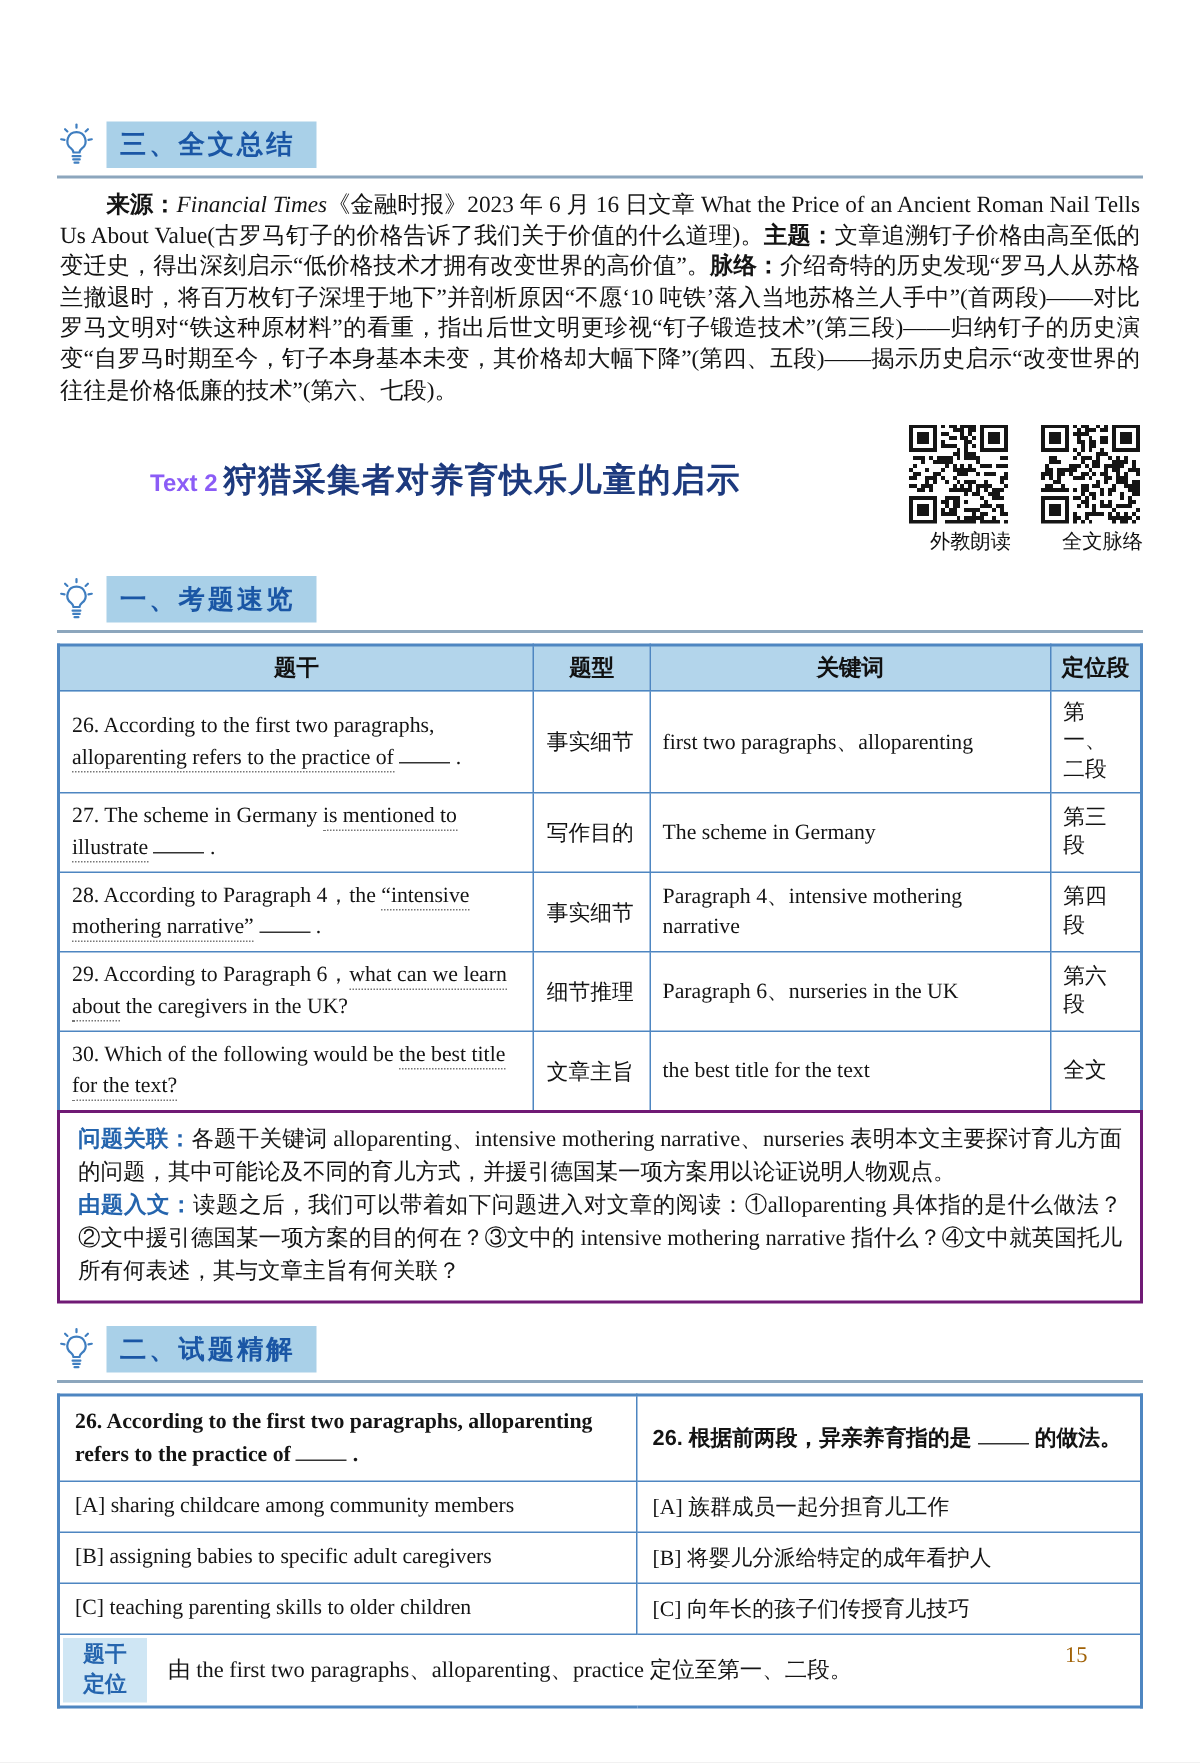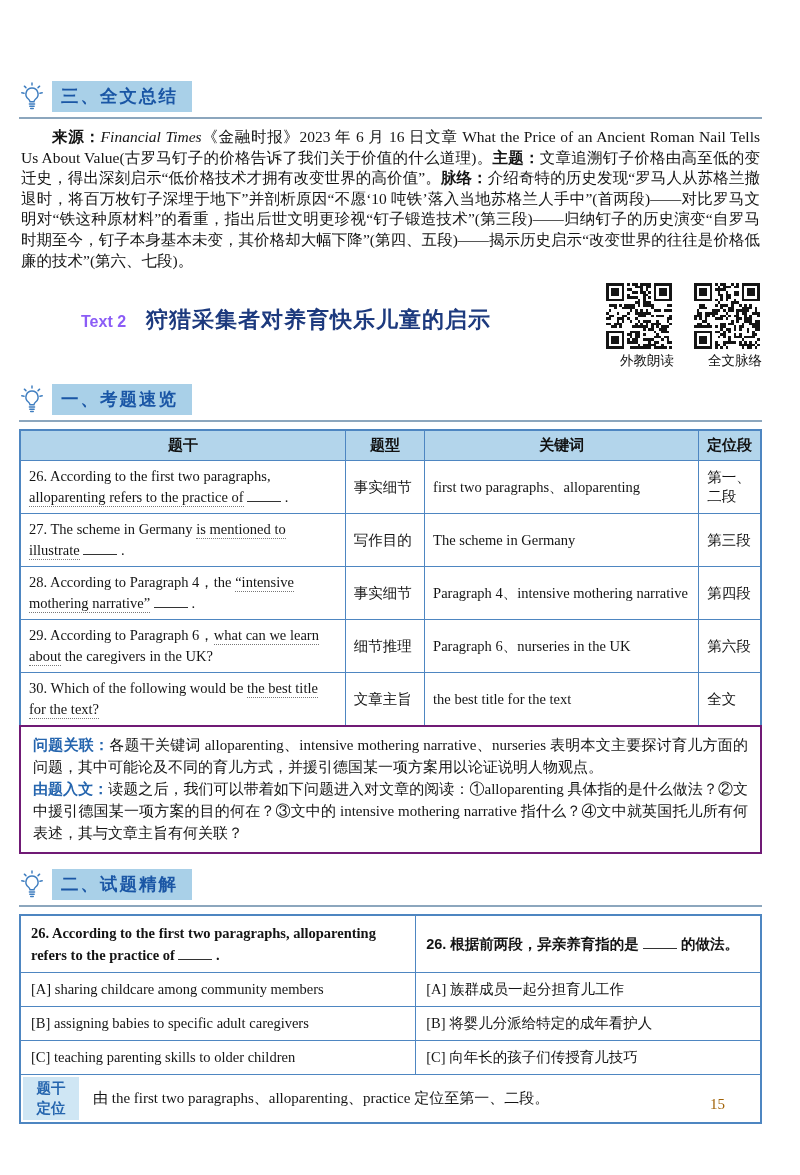--- a/index.html
+++ b/index.html
@@ -5,21 +5,21 @@
   html,body{margin:0;padding:0;background:#e8e8e8;}
   .page{
     position:relative;
     width:800px;height:1175px;
     margin:0 auto;
     background:#ffffff;
     font-family:"Liberation Serif","DejaVu Serif",serif;
     color:#141414;
     overflow:hidden;
   }
-  .content{padding:80px 38px 0 19px;}
+  .content{padding:80px 38px 0 38px;}
 
   
   .sec-head{display:flex;align-items:center;gap:7px;height:33px;}
   .bulb{width:26px;height:30px;flex:0 0 auto;}
   .sec-title{
     background:#a9d0e8;
     color:#1a56a5;
     font-family:"Liberation Sans","DejaVu Sans",sans-serif;
     font-weight:bold;font-size:17.5px;letter-spacing:2px;
     padding:3px 14px 4px 9px;
@@ -34,21 +34,21 @@
   }
   .b{font-weight:bold;}
   .i{font-style:italic;}
   .u{border-bottom:1px dotted #777;padding-bottom:1px;}
   .blank{display:inline-block;width:34px;height:0.85em;border-bottom:1.3px solid #333;vertical-align:baseline;}
 
   
   .text2-row{display:flex;margin-top:4px;height:96px;}
   .text2-title{margin:30px 0 0 62px;white-space:nowrap;}
   .text2-title .en{font-size:16px;font-weight:bold;color:#8b5cf6;font-family:Liberation Sans, sans-serif;}
-  .text2-title .zh{font-size:22px;font-weight:bold;color:#1d3a7e;font-family:"Liberation Sans","DejaVu Sans",sans-serif;margin-left:16px;letter-spacing:1px;}
+  .text2-title .zh{font-size:22px;font-weight:bold;color:#1d3a7e;font-family:"Liberation Sans","DejaVu Sans",sans-serif;letter-spacing:1px;}
   .qr-group{margin-left:auto;display:flex;gap:20px;padding-top:8px;}
   .qr-item{width:68px;text-align:right;}
   .qr{width:66px;height:66px;}
   .qr svg{width:66px;height:66px;display:block;}
   .qr-label{font-family:"Liberation Sans","DejaVu Sans",sans-serif;font-size:13.5px;margin-top:3px;color:#111;white-space:nowrap;}
 
   
   .tbl{width:100%;border-collapse:collapse;table-layout:fixed;}
   .tbl th,.tbl td{border:1.4px solid #4e86c1;}
   .tbl{border:2px solid #4e86c1;}

